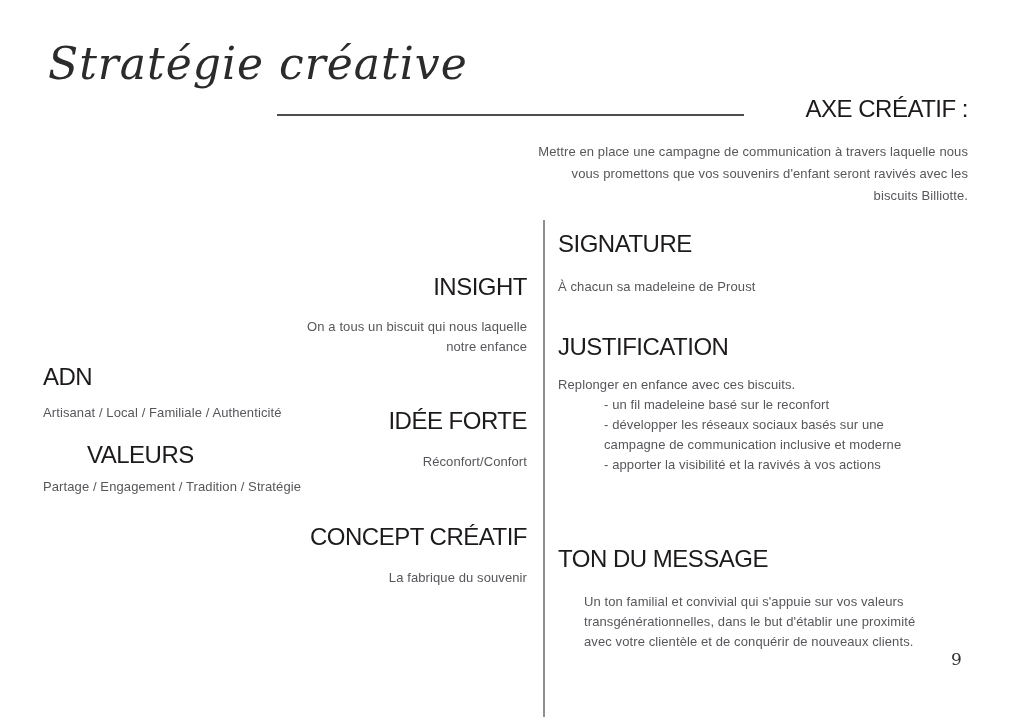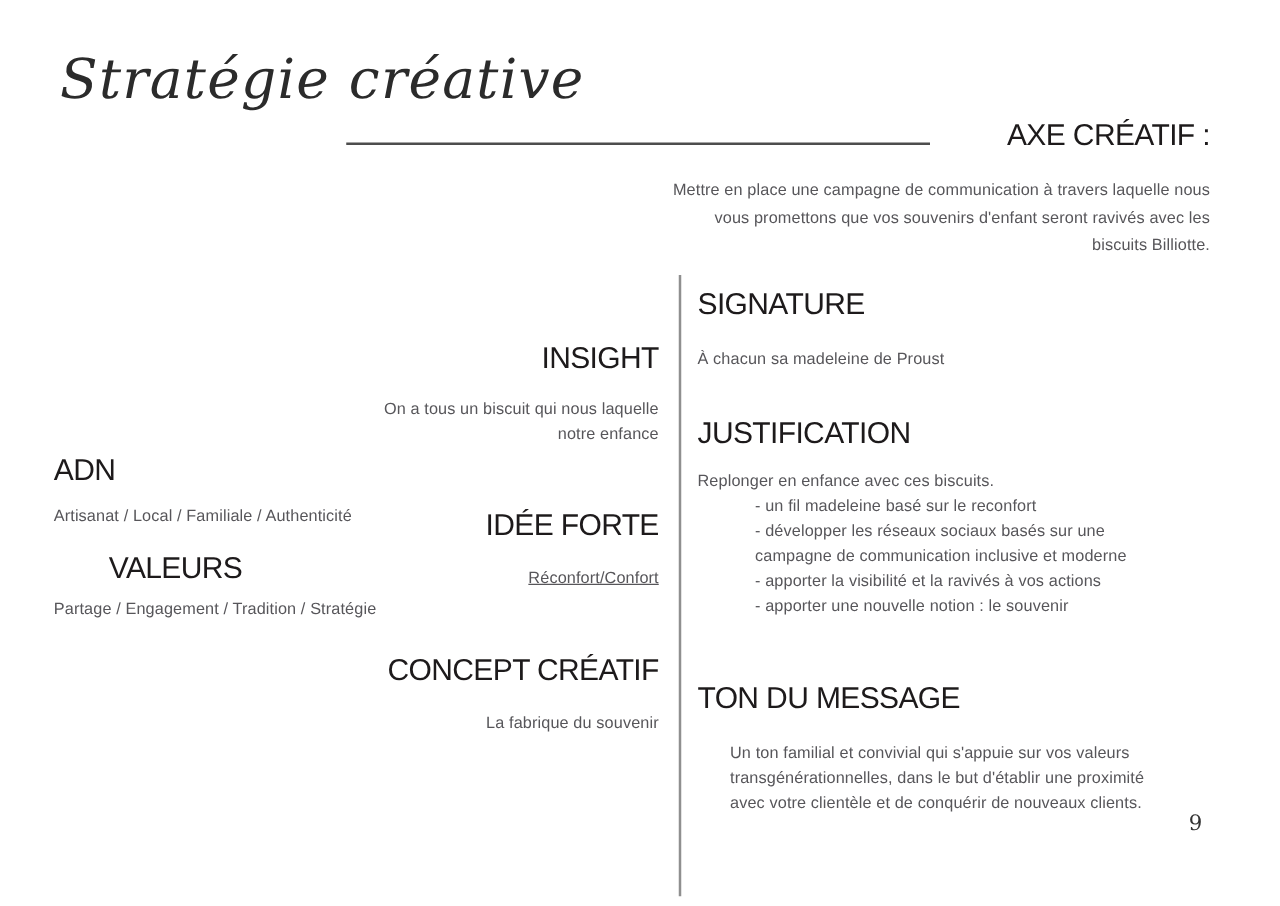--- a/index.html
+++ b/index.html
@@ -86,21 +86,21 @@
   
   .adn-heading      { position: absolute; left: 43px; top: 364px; }
   .adn-body         { position: absolute; left: 43px; top: 403px; white-space: nowrap; }
   .valeurs-heading  { position: absolute; left: 43px; top: 442px; margin-left: 44px; }
   .valeurs-body     { position: absolute; left: 43px; top: 477px; white-space: nowrap; }
 
   
   .insight-heading  { position: absolute; right: 497px; top: 274px; margin-left: 40px; }
   .insight-body     { position: absolute; right: 497px; top: 317px; width: 252px; text-align: right; }
   .idee-heading     { position: absolute; right: 497px; top: 408px; }
-  .idee-body        { position: absolute; right: 497px; top: 452px; white-space: nowrap; text-decoration: underline; }
+  .idee-body        { position: absolute; right: 497px; top: 452px; white-space: nowrap; }
   .concept-heading  { position: absolute; right: 497px; top: 524px; }
   .concept-body     { position: absolute; right: 497px; top: 568px; text-align: right; white-space: nowrap; }
 
   
   .signature-heading     { position: absolute; left: 558px; top: 231px; }
   .signature-body        { position: absolute; left: 558px; top: 277px; white-space: nowrap; }
   .justification-heading { position: absolute; left: 558px; top: 334px; }
   .justification-body    { position: absolute; left: 558px; top: 375px; width: 352px; }
   .justification-body .intro-line { line-height: 20px; }
   .justification-body .bullet-line { line-height: 20px; padding-left: 46px; }
@@ -162,21 +162,20 @@
     <p class="body-text signature-body">À chacun sa madeleine de Proust</p>
   </section>
 
   <section>
     <h2 class="display-heading justification-heading">JUSTIFICATION</h2>
     <div class="body-text justification-body">
       <div class="intro-line">Replonger en enfance avec ces biscuits.</div>
       <div class="bullet-line">- un fil madeleine basé sur le reconfort</div>
       <div class="bullet-line">- développer les réseaux sociaux basés sur une campagne de communication inclusive et moderne</div>
       <div class="bullet-line">- apporter la visibilité et la ravivés à vos actions</div>
-      <div class="bullet-line">- apporter une nouvelle notion : le souvenir</div>
     </div>
   </section>
 
   <section>
     <h2 class="display-heading ton-heading">TON DU MESSAGE</h2>
     <p class="body-text ton-body">Un ton familial et convivial qui s'appuie sur vos valeurs transgénérationnelles, dans le but d'établir une proximité avec votre clientèle et de conquérir de nouveaux clients.</p>
   </section>
 
   <div class="page-number">9</div>
 

